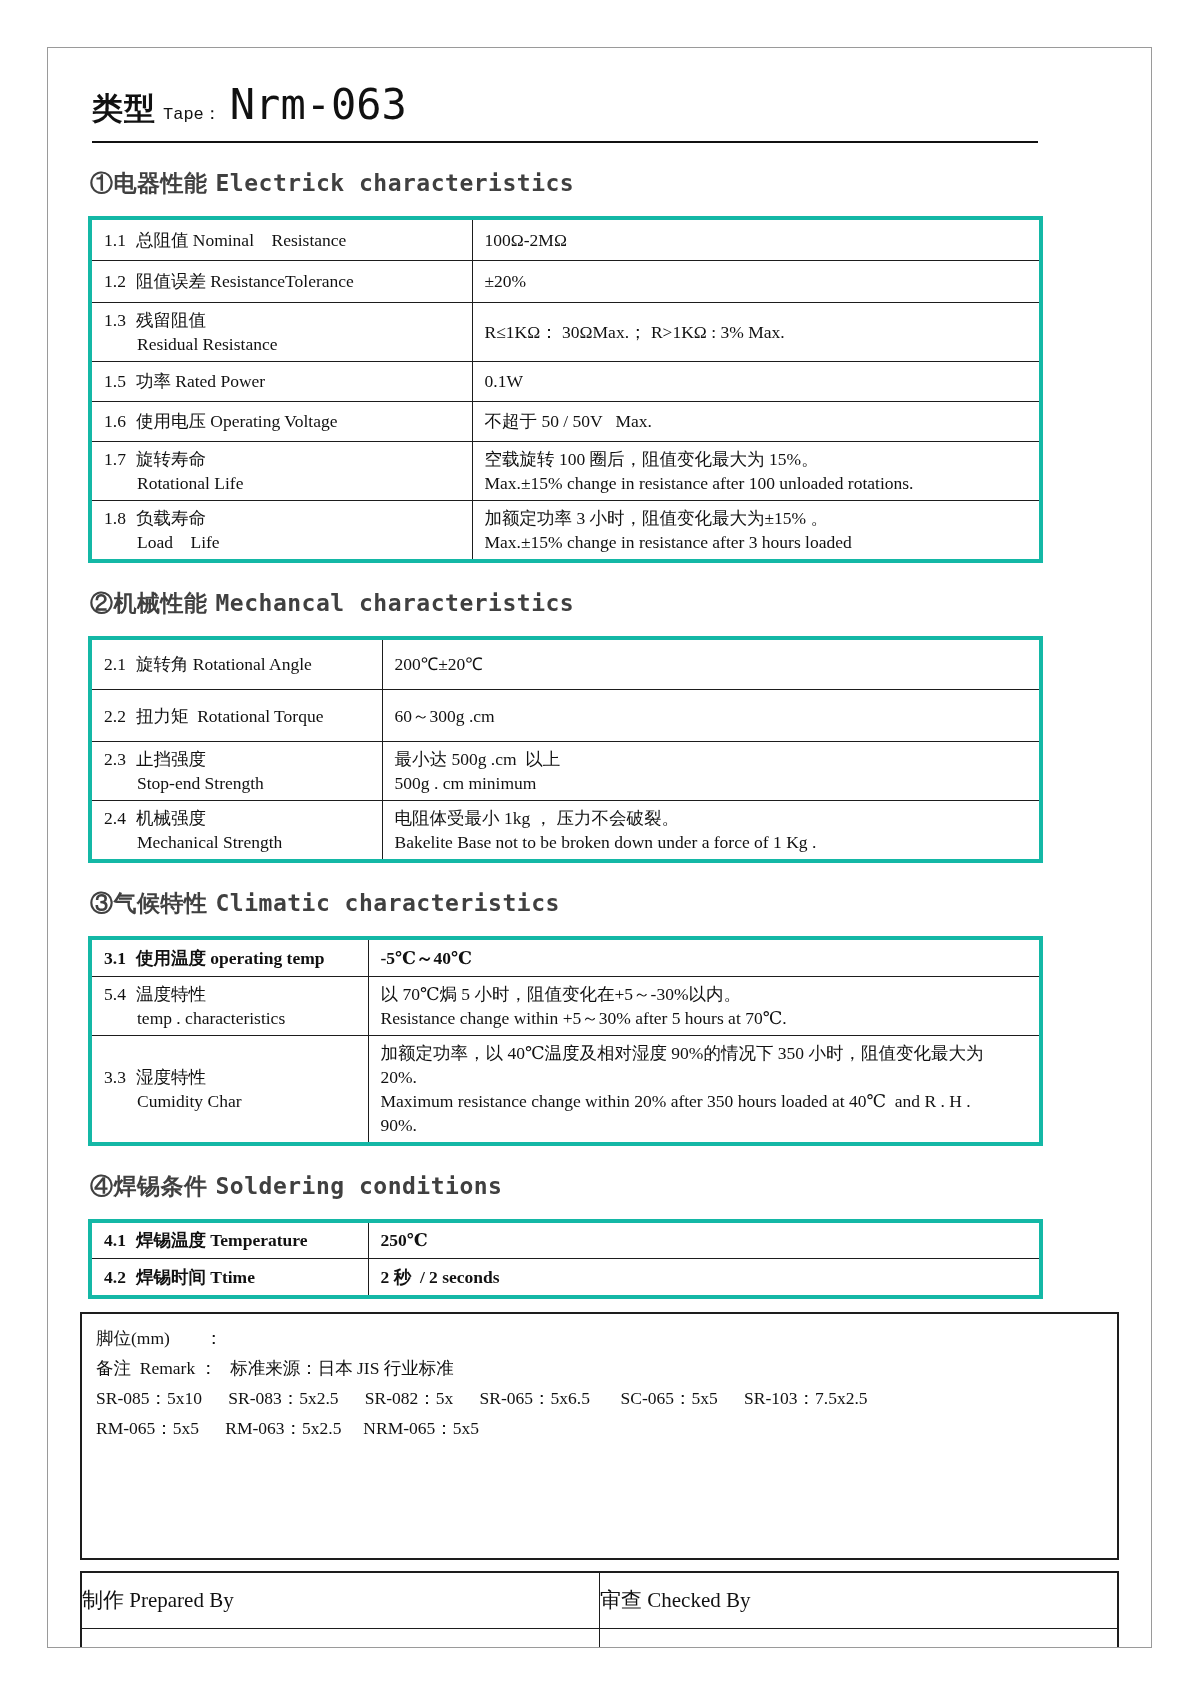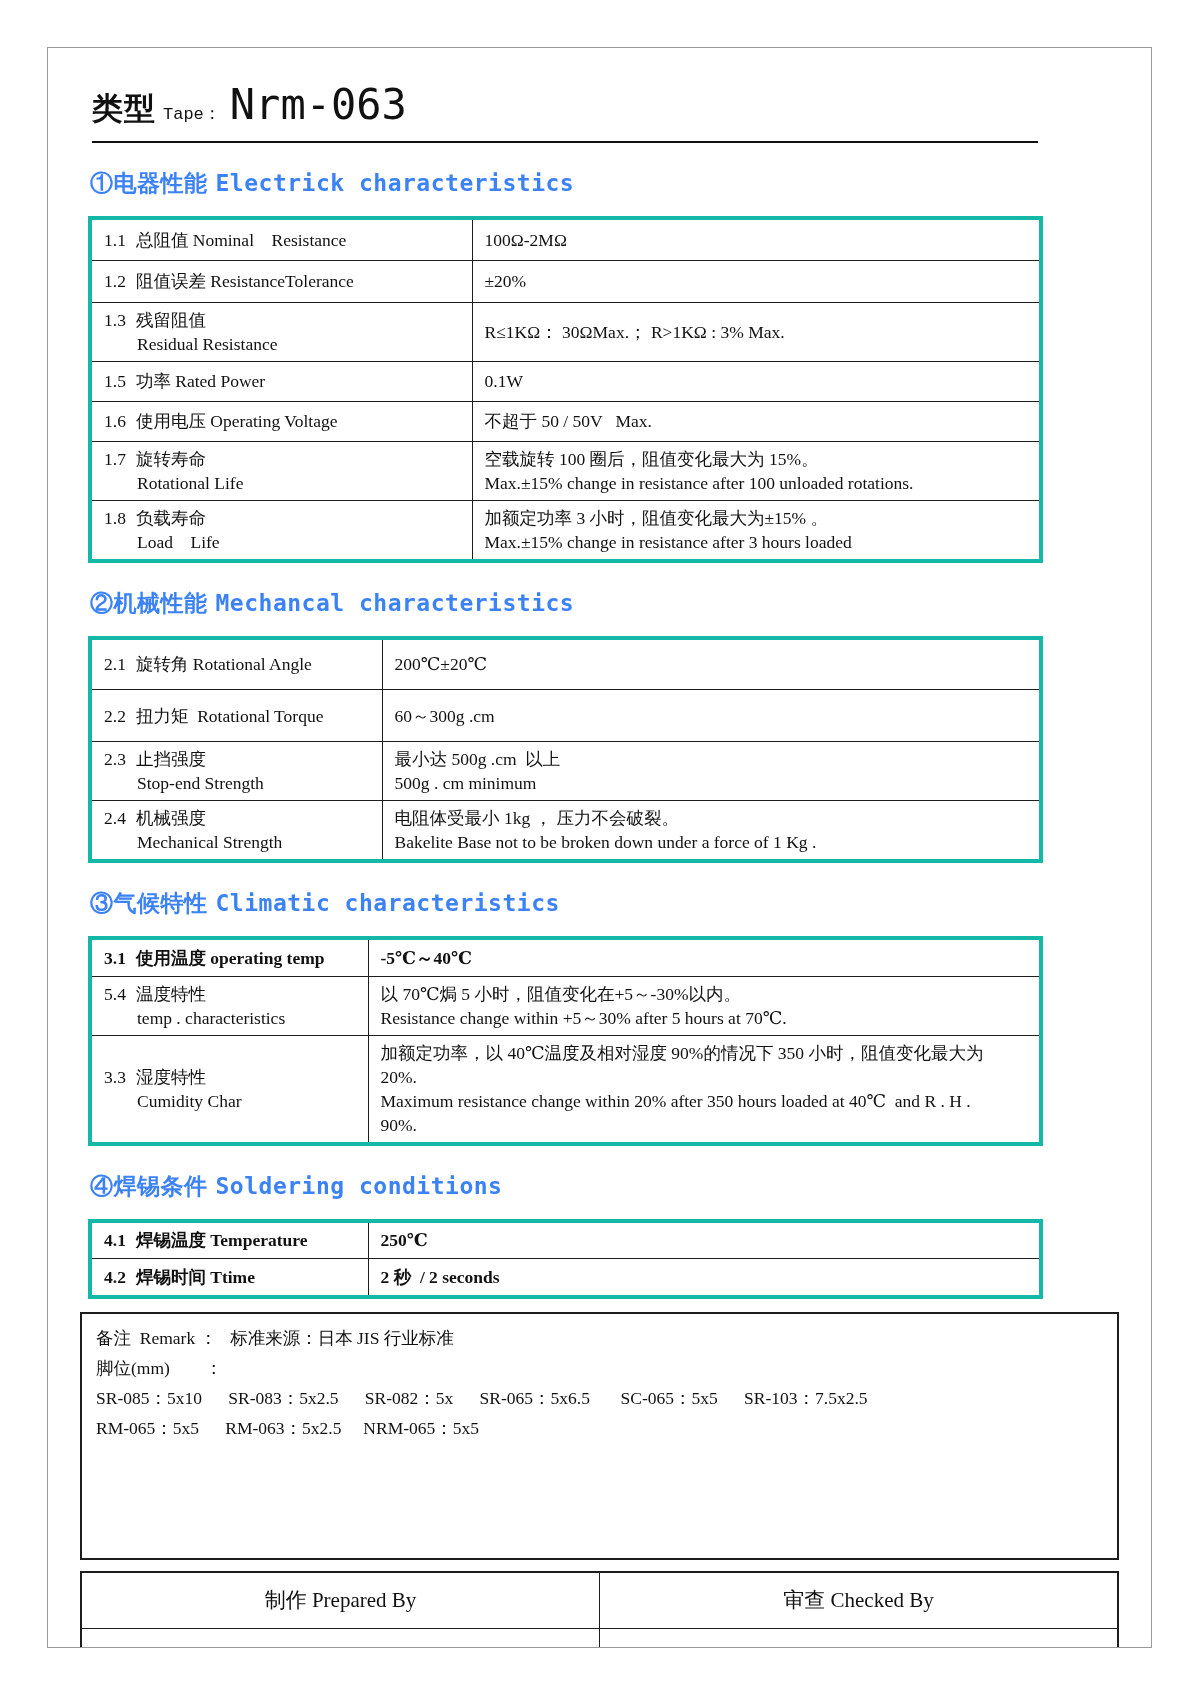--- a/index.html
+++ b/index.html
@@ -30,57 +30,57 @@
     font-family:"DejaVu Sans Mono","Liberation Mono",monospace;
     font-size:42px; margin-left:9px;
   }
   .title-rule { width:946px; margin:11px 0 0 12px; border:none; border-top:2.5px solid #111; }
 
   
   .sec-heading {
     margin:25px 0 17px 10px;
     font-family:"DejaVu Sans Mono","Liberation Mono",monospace;
     font-weight:700; font-size:23px; letter-spacing:.5px;
-    color:#3b82f6;
+    color:#404040;
   }
   .sec-en { margin-left:8px; }
 
   
   table.spec { border-collapse:collapse; width:955px; border:4px solid #14b8a6;margin-left:8px; }
   table.spec td {
     border:1.6px solid #1d1d1d;
     padding:5px 12px;
     font-size:17.5px; line-height:24px;
     vertical-align:middle;
   }
   .t1 col.c1 { width:382px; }
   .t2 col.c1 { width:292px; }
   .t3 col.c1 { width:278px; }
   .t4 col.c1 { width:278px; }
   .l1,.l2,.vline { white-space:pre-wrap; }
   .rn { display:inline-block; margin-right:10px; }
   .l2 { padding-left:33px; }
   tr.rh42 td { height:42px; }
-  tr.rh44 td { height:52px; }
+  tr.rh44 td { height:52px;font-family:Liberation Serif, serif; }
   tr.rh40 td { height:40px; }
   tr.rh38 td { height:38px;font-weight:bold; }
 
   
   .remark-box {
     width:1039px; min-height:248px;
     border:2px solid #1d1d1d;
     margin-top:13px; padding:9px 14px;
     font-size:17.5px;
   }
   .remark-box .rline { white-space:pre-wrap; line-height:30px; }
 
   
   table.footer { border-collapse:collapse; width:1039px; margin-top:11px; border:2px solid #1d1d1d; }
   table.footer td { border:1.6px solid #1d1d1d; }
-  table.footer td.hd { height:57px; text-align:center; font-size:21px; vertical-align:middle; }
+  table.footer td.hd { height:57px; text-align:left; font-size:21px; vertical-align:middle; }
   table.footer td.empty { height:77px; }
 </style>
 </head>
 <body>
 
 <div class="page">
 
   <div class="title-block">
     <span class="title-zh">类型</span>
     <span class="title-tape">Tape：</span>
@@ -273,22 +273,22 @@
           <div class="l1"><span class="rn">4.2</span><span>焊锡时间 Ttime</span></div>
         </td>
         <td>
             <div class="vline">2 秒  / 2 seconds</div>
           </td>
       </tr>
     </tbody>
   </table>
 
   <div class="remark-box">
+    <div class="rline">脚位(mm)　　：</div>
     <div class="rline">备注  Remark ：   标准来源：日本 JIS 行业标准</div>
-    <div class="rline">脚位(mm)　　：</div>
     <div class="rline">SR-085：5x10      SR-083：5x2.5      SR-082：5x      SR-065：5x6.5       SC-065：5x5      SR-103：7.5x2.5</div>
     <div class="rline">RM-065：5x5      RM-063：5x2.5     NRM-065：5x5</div>
   </div>
 
   <table class="footer">
     <tbody>
       <tr>
         <td class="hd" style="width:50%">制作 Prepared By</td>
         <td class="hd">审查 Checked By</td>
       </tr>

